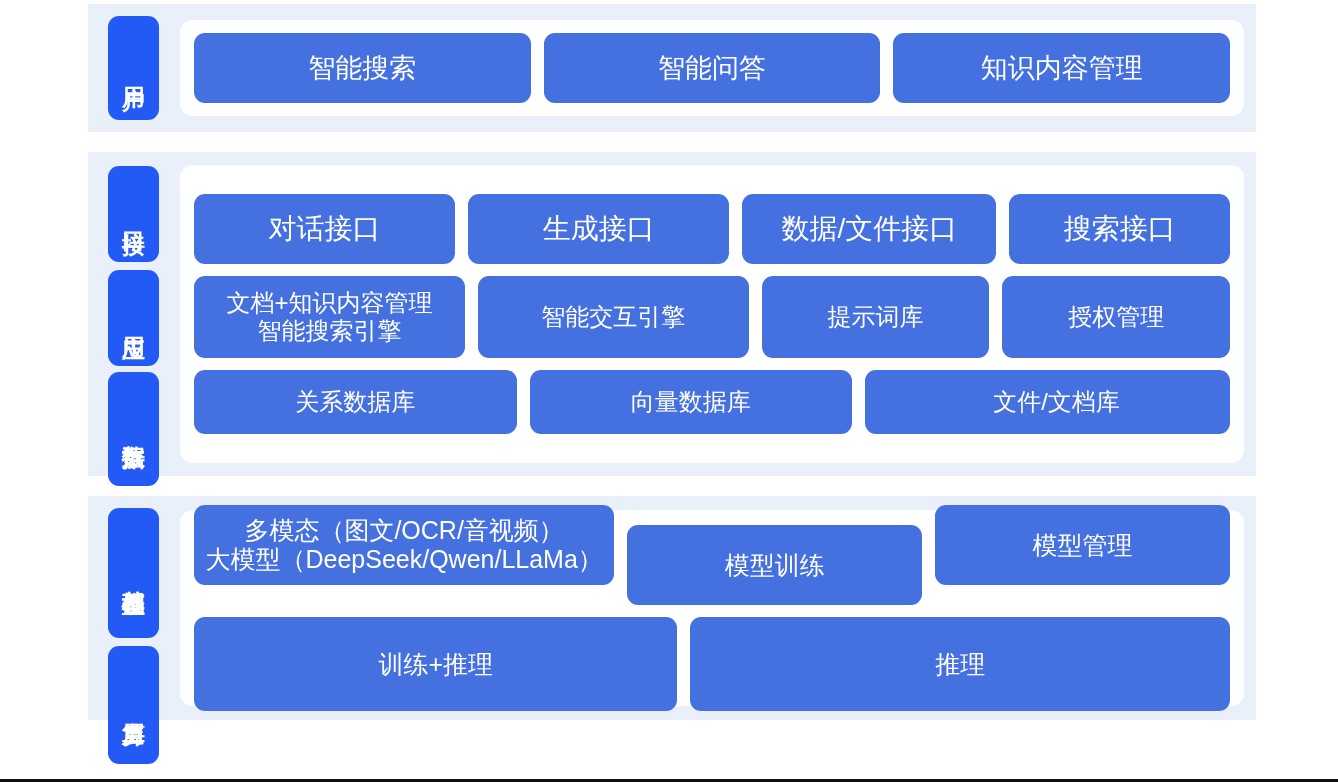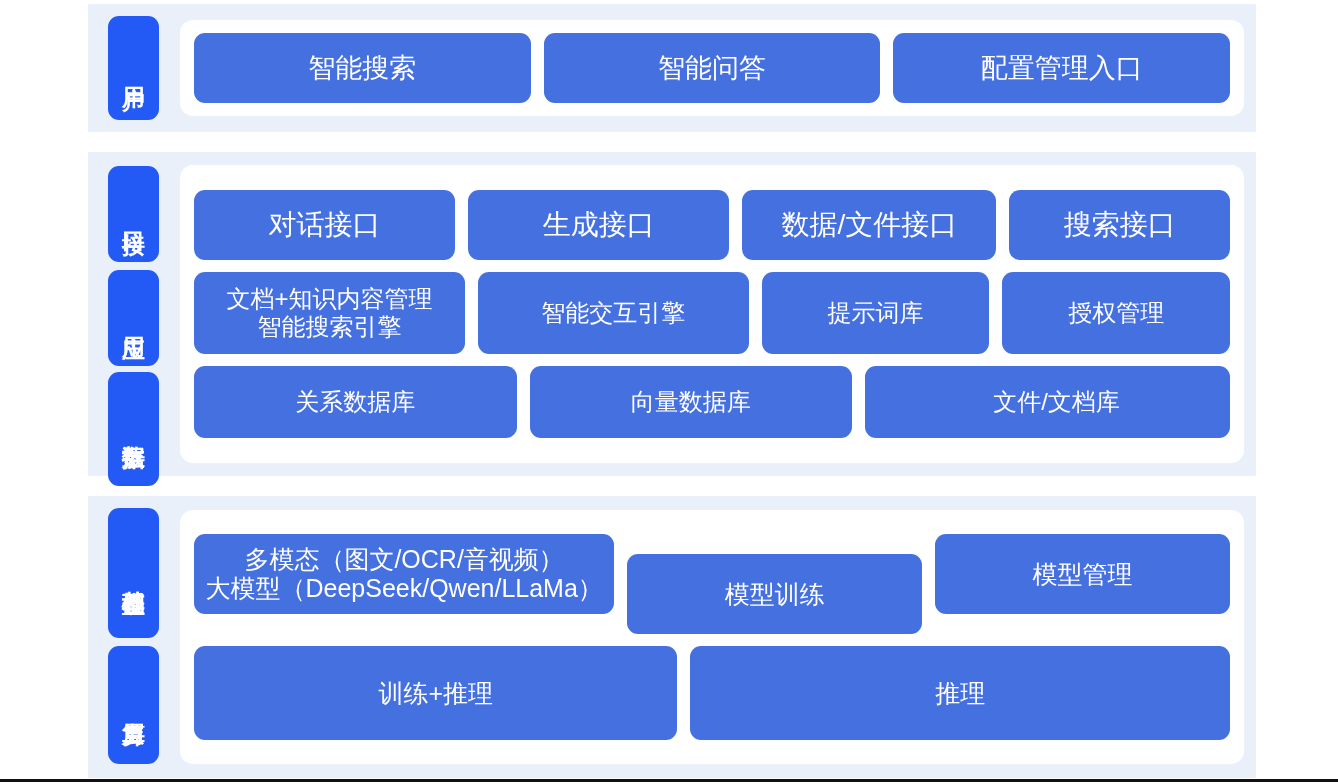--- a/index.html
+++ b/index.html
@@ -28,21 +28,21 @@
     left: 88px;
     width: 1168px;
     background: #eaf0fa;
     display: flex;
     flex-direction: row;
     align-items: stretch;
     box-sizing: border-box;
   }
   .sec-user   { top: 4px;   height: 128px; }
   .sec-middle { top: 152px; height: 324px; }
-  .sec-base   { top: 496px; height: 282px; }
+  .sec-base   { top: 496px; height: 224px; }
 
   
   .rail {
     width: 92px;
     flex: 0 0 92px;
     position: relative;
     display: flex;
     flex-direction: column;
     box-sizing: border-box;
     padding: 0;
@@ -108,21 +108,21 @@
     box-sizing: border-box;
     font-size: 25px;
     line-height: 1.22;
     padding: 6px 8px;
     white-space: pre-line;
   }
 
   .r-user .box  { height: 70px; font-size: 27px; }
   .r-if   .box  { height: 70px; font-size: 28px; }
   .r-app  .box  { height: 82px; font-size: 24px; }
-  .r-data .box  { height: 72px; font-size: 24px; }
+  .r-data .box  { height: 64px; font-size: 24px; }
   .r-model .box { height: 80px; font-size: 25px; }
   .r-comp .box  { height: 94px; font-size: 25px; }
 
   .box.two-line { line-height: 1.18; }
 
   
   .r-user .b0 { flex: 1 1 0; }
   .r-user .b1 { flex: 1 1 0; }
   .r-user .b2 { flex: 1 1 0; }
 
@@ -166,21 +166,21 @@
   <div class="section sec-user">
     <div class="rail">
       <div class="vtab" style="top:12px; height:104px;">
         <span class="vtext">用户</span>
       </div>
     </div>
     <div class="card user-card">
       <div class="row r-user">
         <div class="box b0">智能搜索</div>
         <div class="box b1">智能问答</div>
-        <div class="box b2">配置管理入口</div>
+        <div class="box b2">知识内容管理</div>
       </div>
     </div>
   </div>
 
   <div class="section sec-middle">
     <div class="rail">
       <div class="vtab" style="top:14px; height:96px;">
         <span class="vtext">接口</span>
       </div>
       <div class="vtab" style="top:118px; height:96px;">

